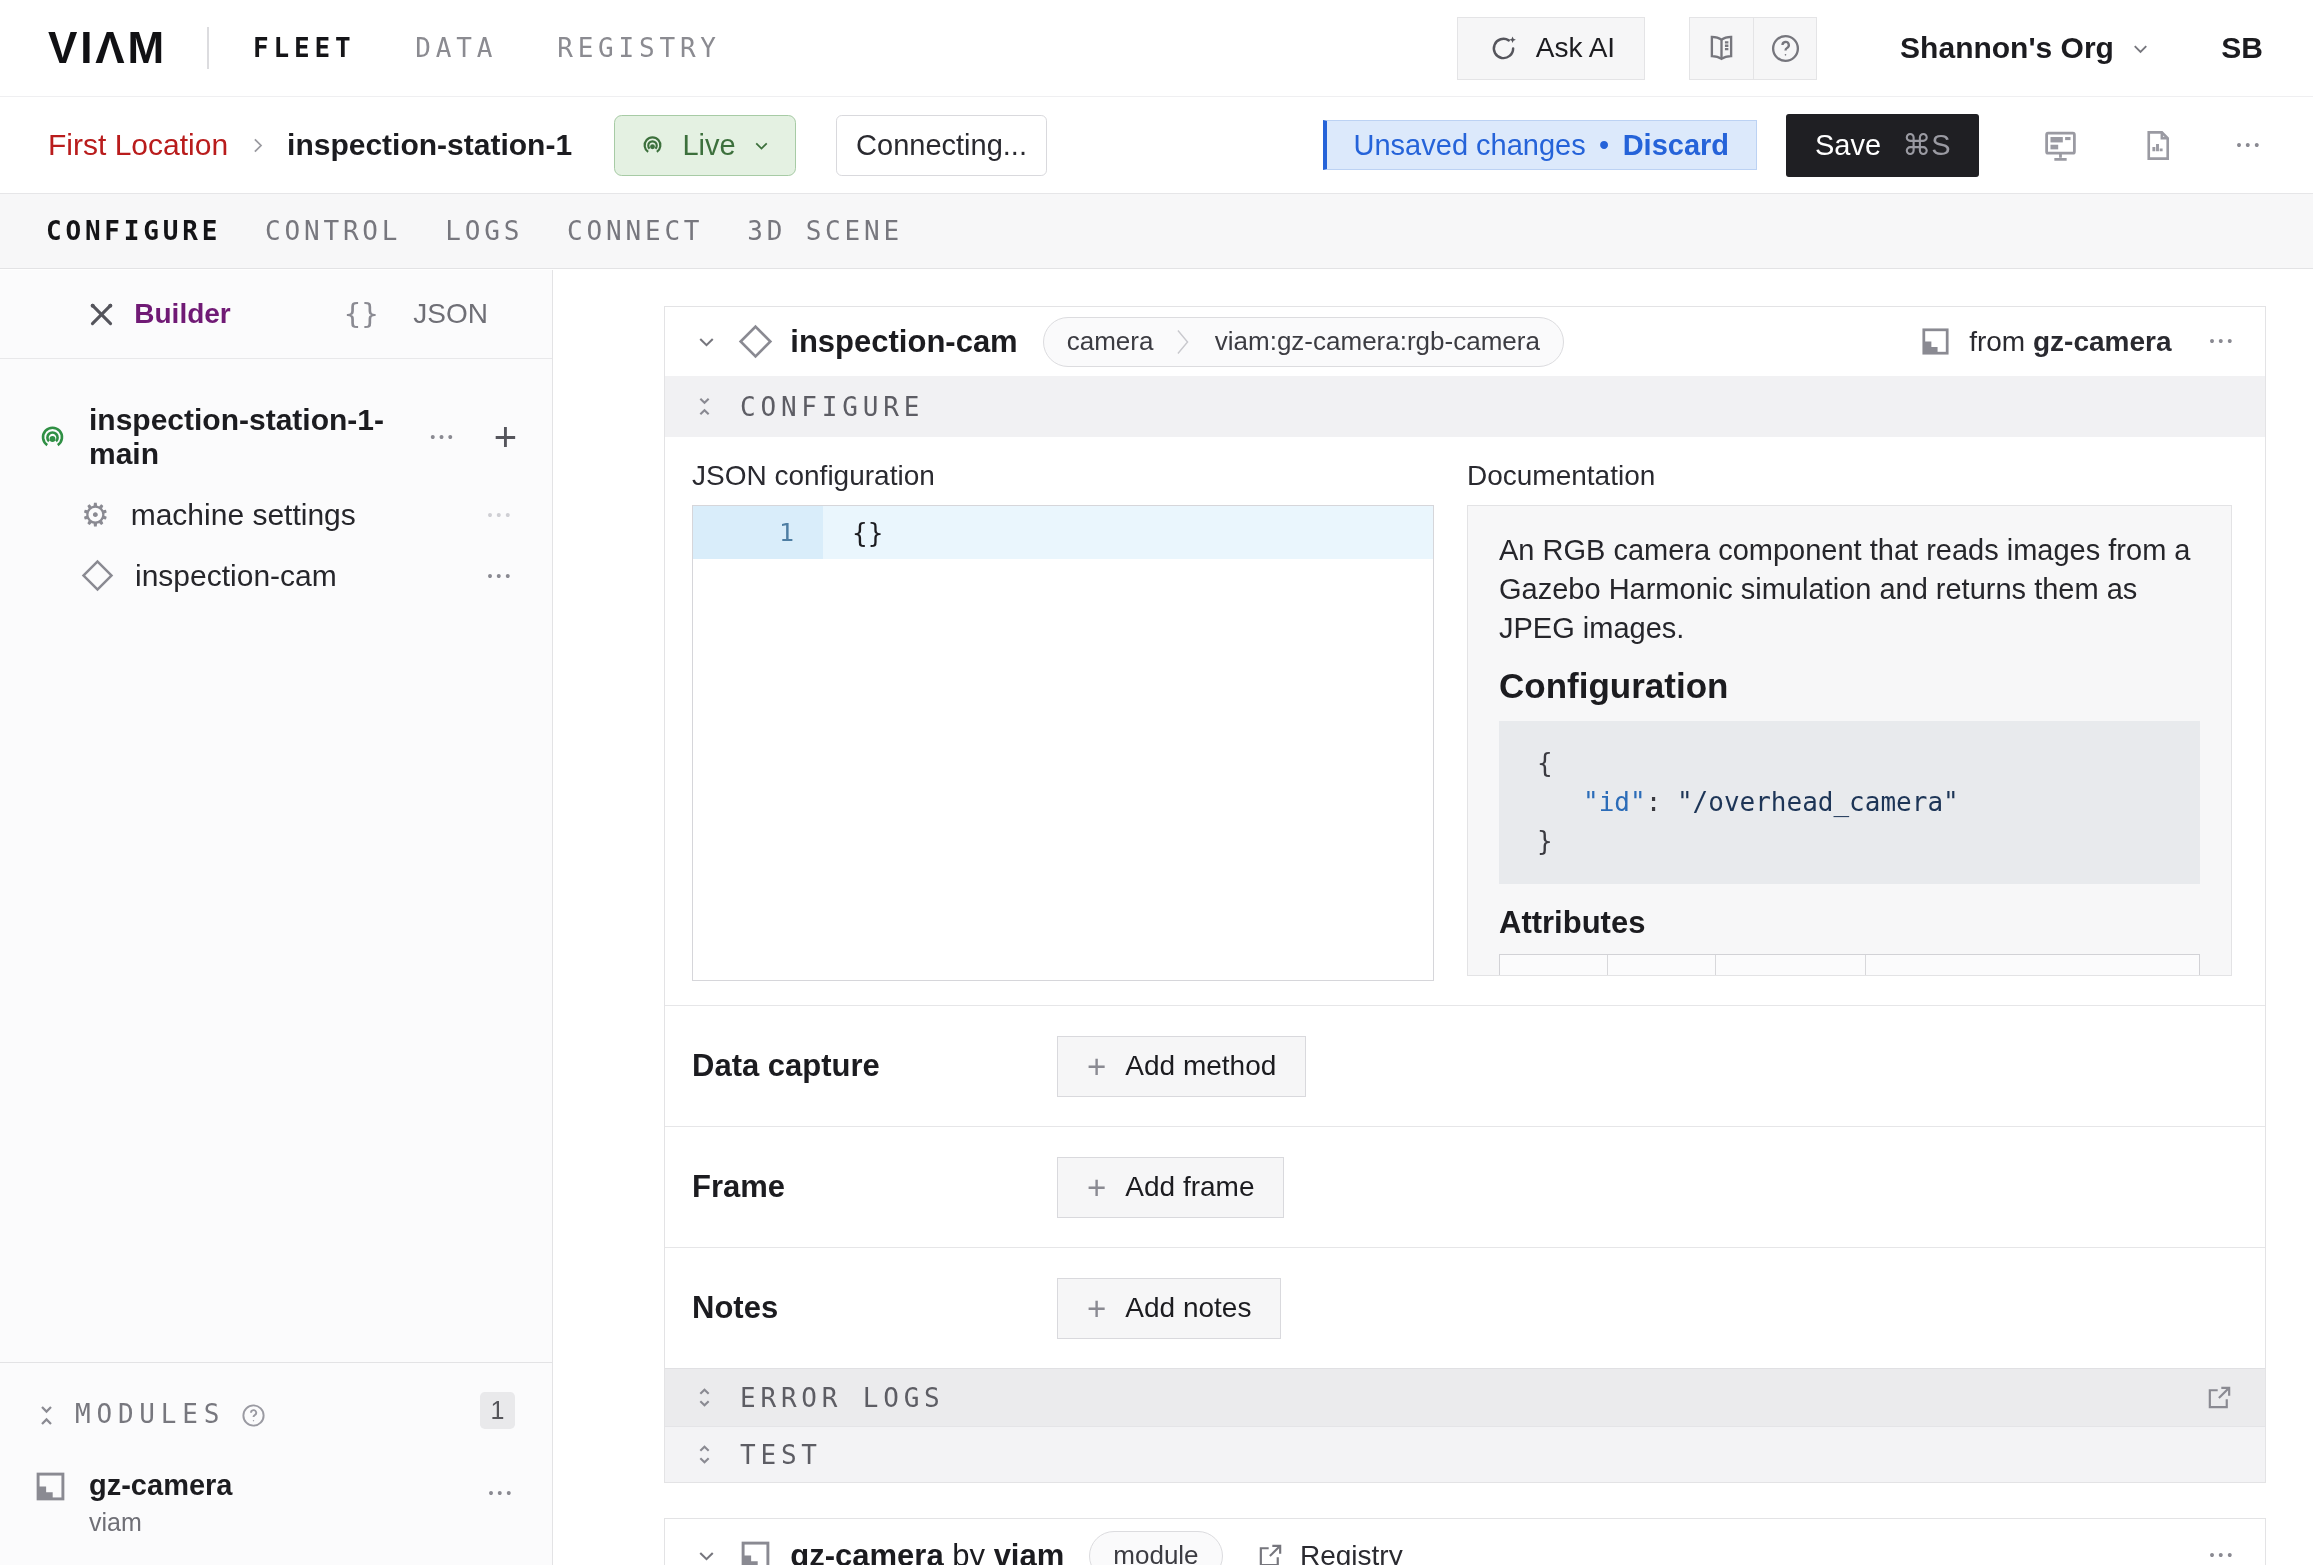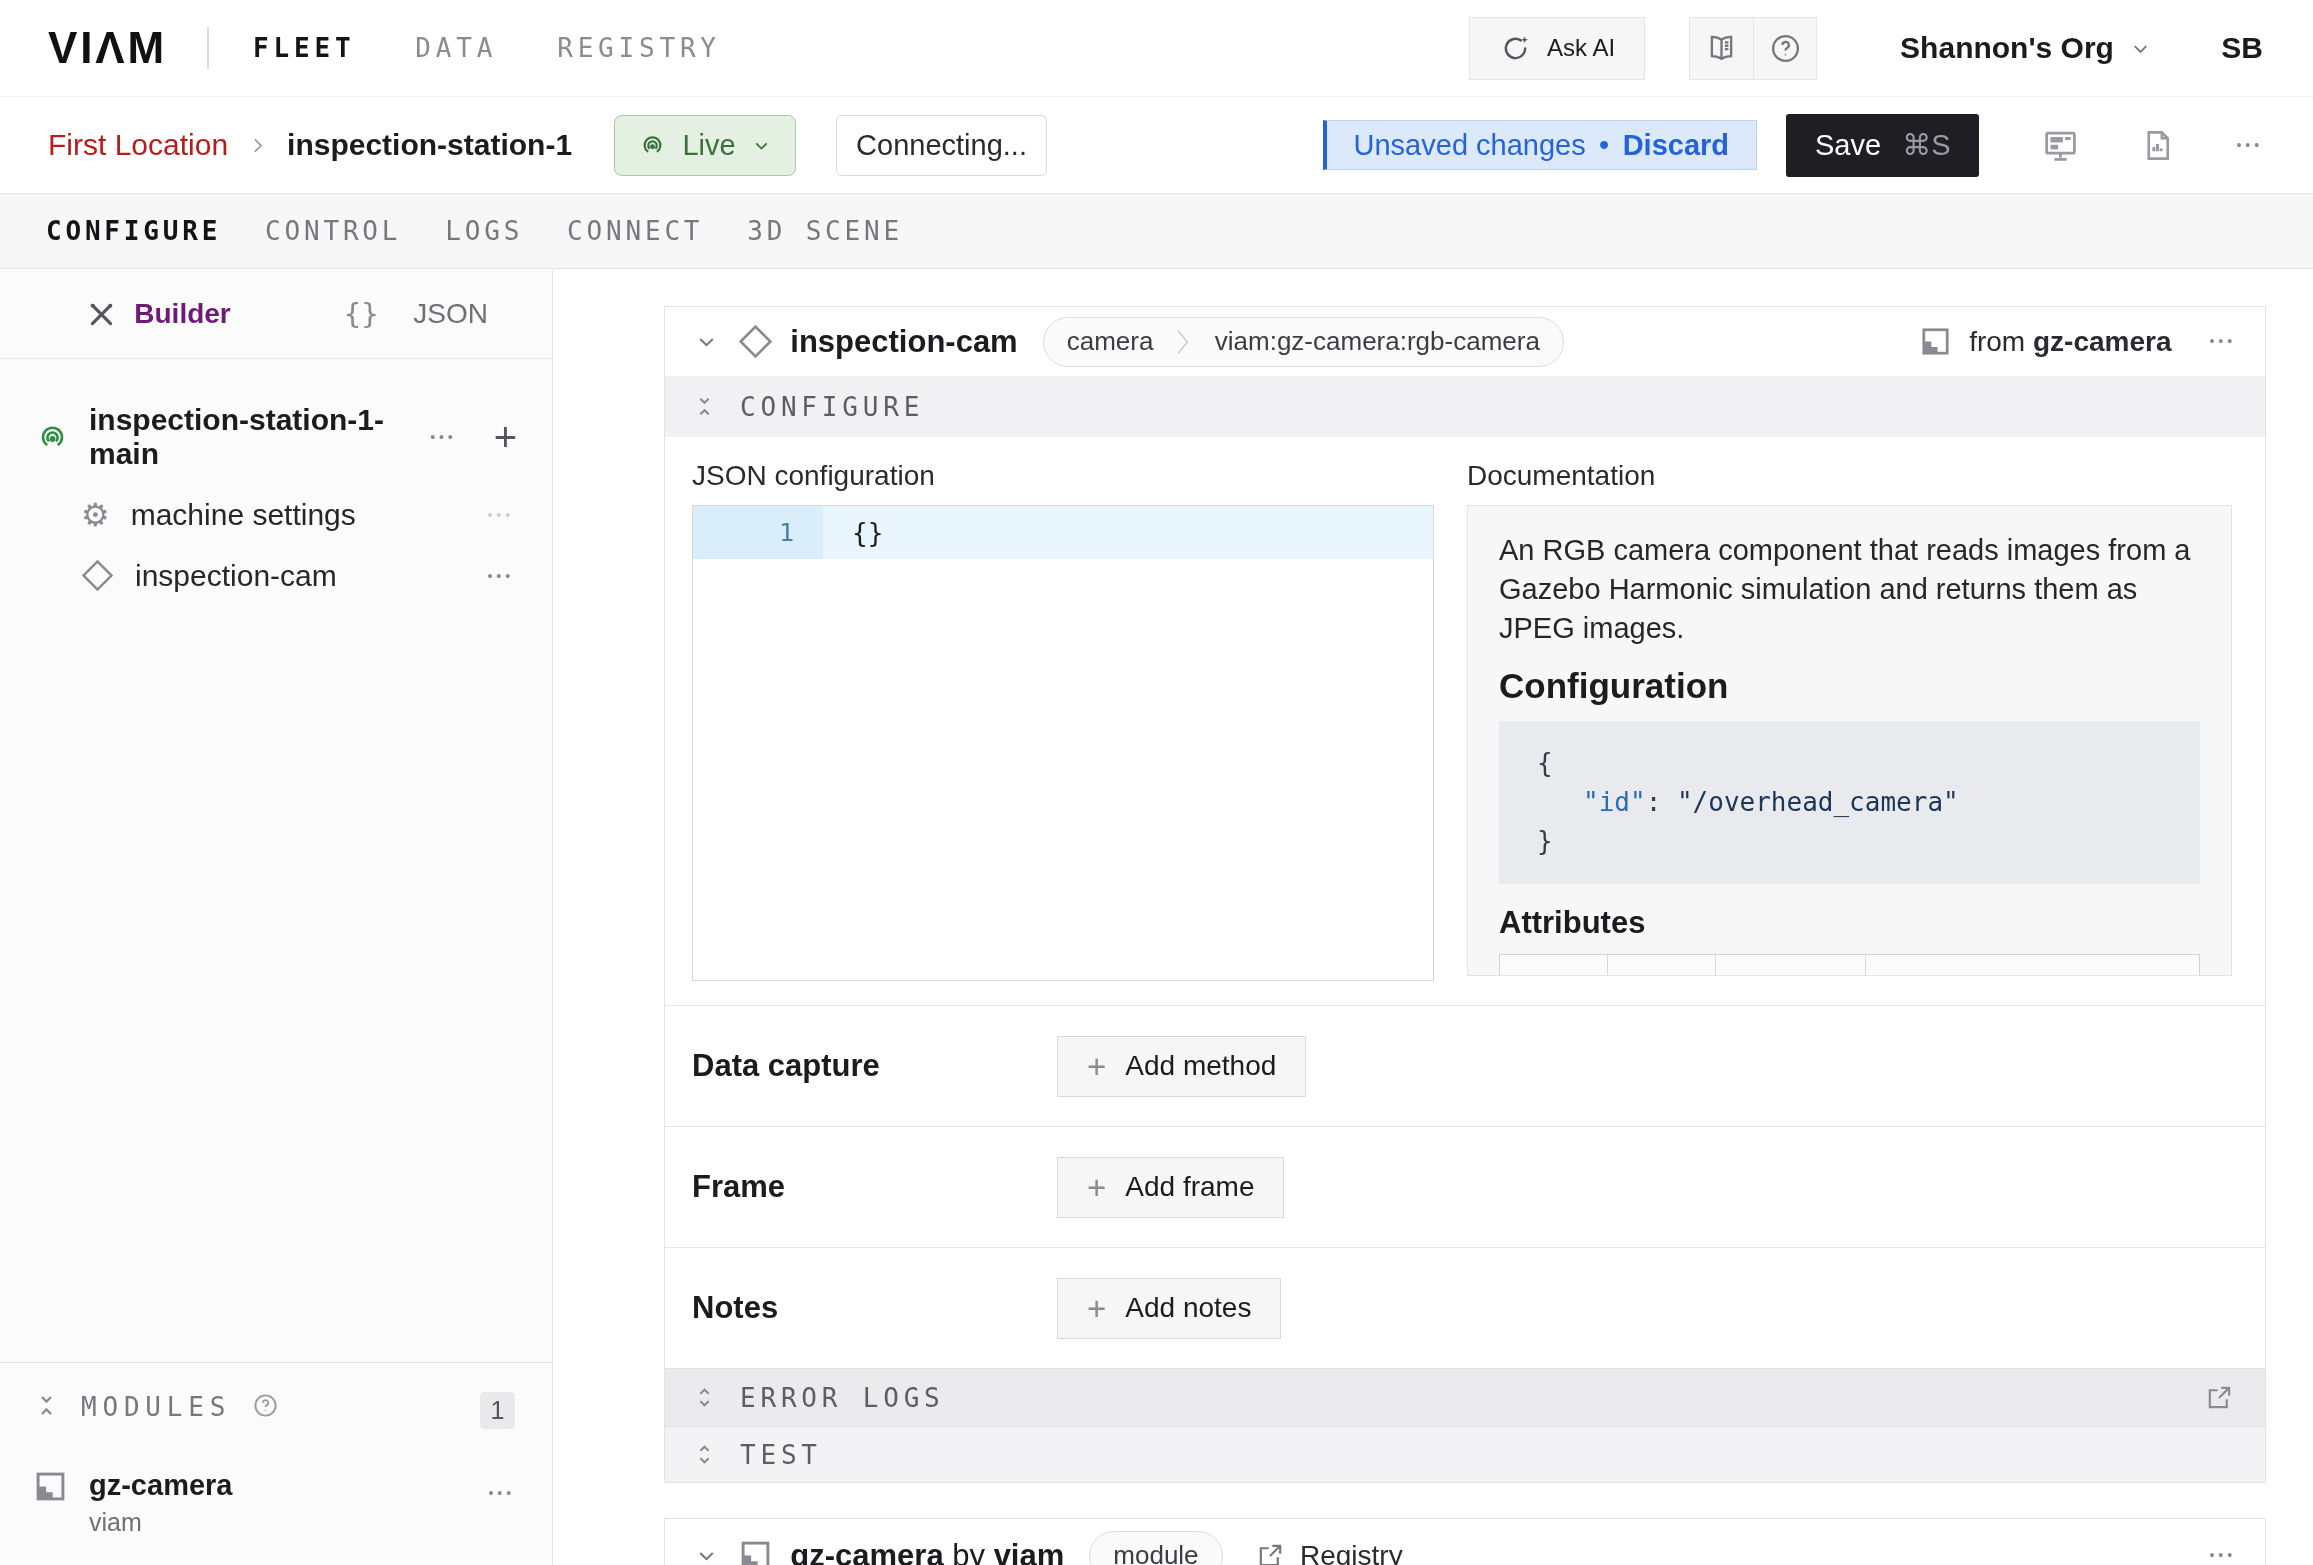--- a/index.html
+++ b/index.html
@@ -14,21 +14,21 @@
   .dots::before { content:"•••"; }
   .dots.faint { color:#cfcfd4; }
 
   
   .topbar { height:97px; display:flex; align-items:center; padding:0 50px 0 48px; border-bottom:1px solid #efeff1; }
   .logo { font-size:44px; font-weight:800; letter-spacing:2.9px; color:#111114; }
   .vdiv { width:1.9px; height:42px; background:#dcdcdf; margin:0 44px 0 40px; }
   .topnav { display:flex; align-items:center; gap:60px; }
   .topnav .nav-item { font-family:"DejaVu Sans Mono",monospace; font-size:26px; letter-spacing:4.8px; color:#8b8b91; cursor:pointer; }
   .topnav .nav-item.active { color:#151518; font-weight:bold; }
-  .askai-btn { height:63px; display:flex; align-items:center; gap:15.4px; padding:0 29px; background:#f6f6f7; border:1px solid #e4e4e6; font-size:24px; color:#1c1c20; cursor:pointer; }
+  .askai-btn { height:63px; display:flex; align-items:center; gap:15.4px; padding:0 29px; background:#f6f6f7; border:1px solid #e4e4e6; font-size:28px; color:#1c1c20; cursor:pointer; }
   .icon-group { display:flex; height:63px; border:1px solid #e4e4e6; background:#f6f6f7; margin-left:44px; }
   .icon-group .cell { width:63px; display:flex; align-items:center; justify-content:center; cursor:pointer; }
   .icon-group .cell + .cell { border-left:1px solid #e4e4e6; }
   .org-switch { display:flex; align-items:center; gap:15.4px; margin-left:83px; cursor:pointer; }
   .org-name { font-size:30px; font-weight:bold; }
   .avatar { margin-left:69px; font-size:30px; font-weight:bold; cursor:pointer; }
 
   
   .machinebar { height:97px; display:flex; align-items:center; padding:0 50px 0 48px; border-bottom:1px solid #e6e6e8; }
   .crumb-loc { font-size:30px; color:#b91c1c; cursor:pointer; }
@@ -64,21 +64,21 @@
   .part-name { font-size:30px; font-weight:bold; margin-left:19px; }
   .tree-row.part .dots { margin-left:auto; margin-right:37px; }
   .plus-btn { font-size:40px; font-weight:300; color:#55555c; line-height:1; cursor:pointer; }
   .plus-btn::before { content:"+"; }
   .tree-row.child { padding:13.4px 38px 13.4px 81px; }
   .child-label { font-size:30px; color:#26262b; margin-left:21px; }
   .tree-row.child .dots { margin-left:auto; }
   .gear-glyph { font-size:32px; color:#8a8a92; line-height:1; }
 
   .modules { position:absolute; left:0; right:0; bottom:0; top:1092px; border-top:1px solid #e3e3e5; padding:29px 37px 0 33px; }
-  .modules-head { display:flex; align-items:flex-start; gap:21px; }
+  .modules-head { display:flex; align-items:flex-end; gap:15px; }
   .modules-title { font-family:"DejaVu Sans Mono",monospace; font-size:26px; letter-spacing:5.8px; color:#77777e; }
   .count-badge { margin-left:auto; min-width:35px; height:37px; display:flex; align-items:center; justify-content:center; background:#e9e9eb; border-radius:4.8px; font-size:25px; color:#55555a; }
   .module-item { display:flex; align-items:flex-start; margin-top:40px; cursor:pointer; }
   .module-text { margin-left:21px; }
   .module-name { font-size:29px; font-weight:bold; }
   .module-author { font-size:25px; color:#6f6f76; margin-top:5.8px; }
   .module-item .dots { margin-left:auto; margin-top:17.3px; }
 
   .resize-handle { position:absolute; left:556px; top:626px; height:69px; display:flex; gap:6.7px; cursor:col-resize; }
   .resize-handle i { display:block; width:3.8px; height:100%; background:#d6d6da; }

